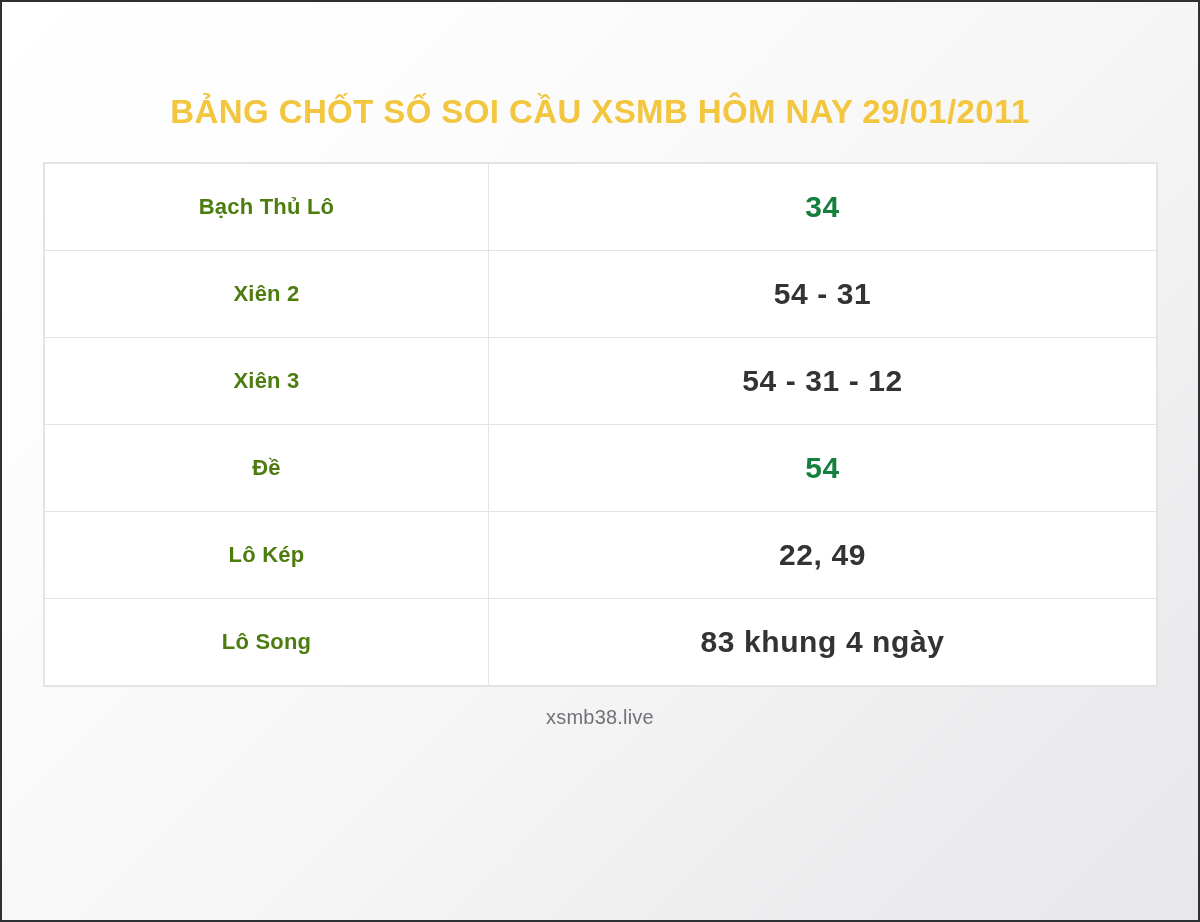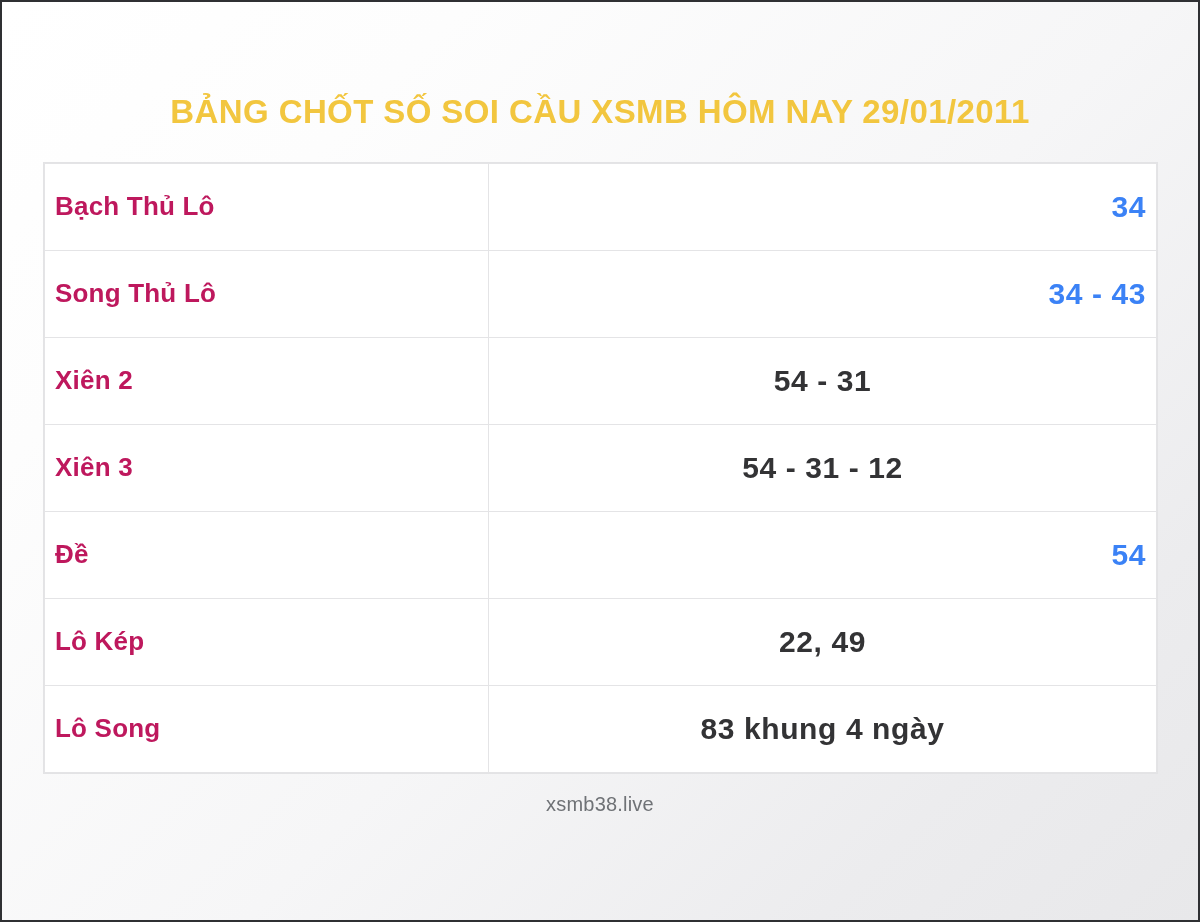--- a/index.html
+++ b/index.html
@@ -49,35 +49,35 @@
   }
   table.chot-table col.label-col { width: 444px; }
   table.chot-table col.value-col { width: 668px; }
   table.chot-table td {
     border: 1px solid #e4e4e6;
     height: 86px;
     padding: 0 10px;
     background: #ffffff;
   }
   td.label-cell {
-    font-size: 26px;
+    text-align: center;
+    font-size: 22px;
     font-weight: bold;
-    color: #be185d;
+    color: #4d7c0f;
     letter-spacing: 0.2px;
   }
   td.value-cell {
     text-align: center;
     font-size: 30px;
     font-weight: bold;
     color: #333335;
     letter-spacing: 0.6px;
   }
   td.value-cell.red {
-    color: #3b82f6;
-    text-align: right;
+    color: #15803d;
   }
   #footer {
     margin-top: 20px;
     font-size: 20px;
     font-weight: normal;
     color: #6f7276;
     letter-spacing: 0.2px;
   }
 </style>
 </head>
@@ -90,24 +90,20 @@
   <div id="table-wrap">
     <table class="chot-table">
       <colgroup>
         <col class="label-col">
         <col class="value-col">
       </colgroup>
       <tbody id="table-body">
           <tr>
             <td class="label-cell">Bạch Thủ Lô</td>
             <td class="value-cell red">34</td>
-          </tr>
-          <tr>
-            <td class="label-cell">Song Thủ Lô</td>
-            <td class="value-cell red">34 - 43</td>
           </tr>
           <tr>
             <td class="label-cell">Xiên 2</td>
             <td class="value-cell">54 - 31</td>
           </tr>
           <tr>
             <td class="label-cell">Xiên 3</td>
             <td class="value-cell">54 - 31 - 12</td>
           </tr>
           <tr>

